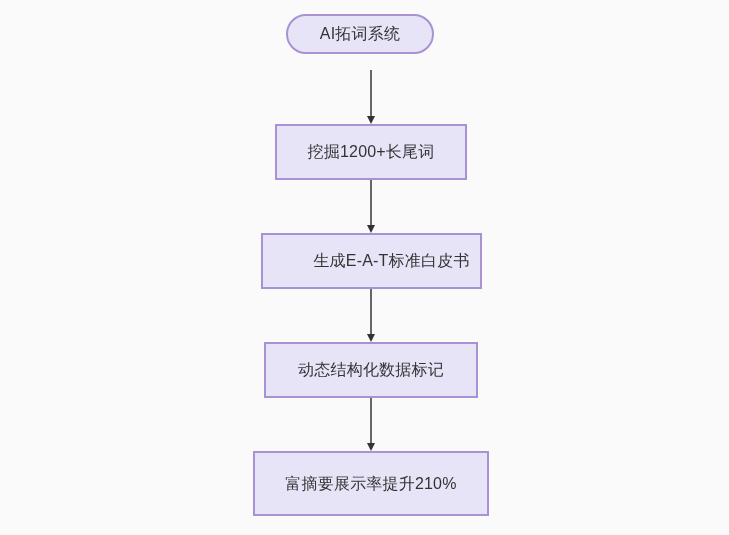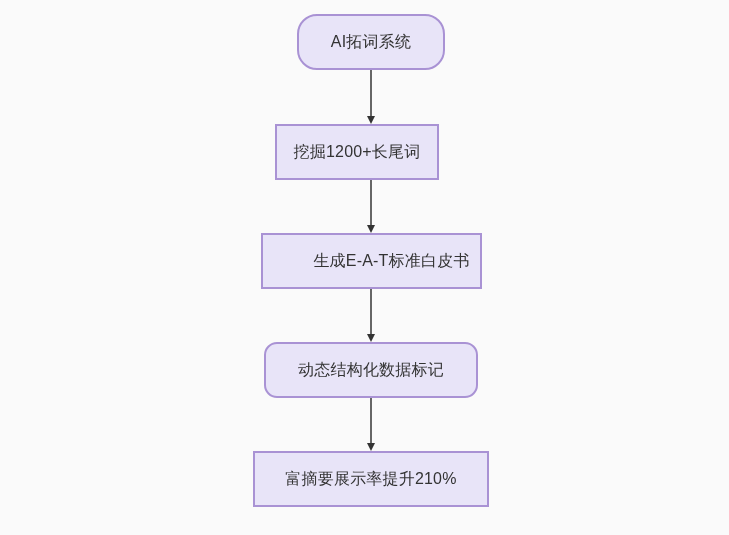--- a/index.html
+++ b/index.html
@@ -33,25 +33,25 @@
     justify-content: center;
     white-space: nowrap;
     letter-spacing: 0.2px;
   }
 
   .node-label {
     display: block;
   }
 
   
-  .node-1 { left: 297px; top: 14px;  width: 148px; height: 56px; border-radius: 20px; }
-  .node-2 { left: 275px; top: 124px; width: 164px; height: 56px; }
+  .node-1 { left: 286px; top: 14px;  width: 148px; height: 40px; border-radius: 20px; }
+  .node-2 { left: 275px; top: 124px; width: 192px; height: 56px; }
   .node-3 { left: 261px; top: 233px; width: 221px; height: 56px; padding-left: 40px; }
-  .node-4 { left: 264px; top: 342px; width: 214px; height: 56px; border-radius: 13px; }
-  .node-5 { left: 253px; top: 451px; width: 236px; height: 56px; }
+  .node-4 { left: 264px; top: 342px; width: 214px; height: 56px; }
+  .node-5 { left: 253px; top: 451px; width: 236px; height: 65px; }
 
   
   .connector {
     position: absolute;
     left: 367px;
     width: 9px;
   }
   .connector .stem {
     position: absolute;
     left: 3px;

